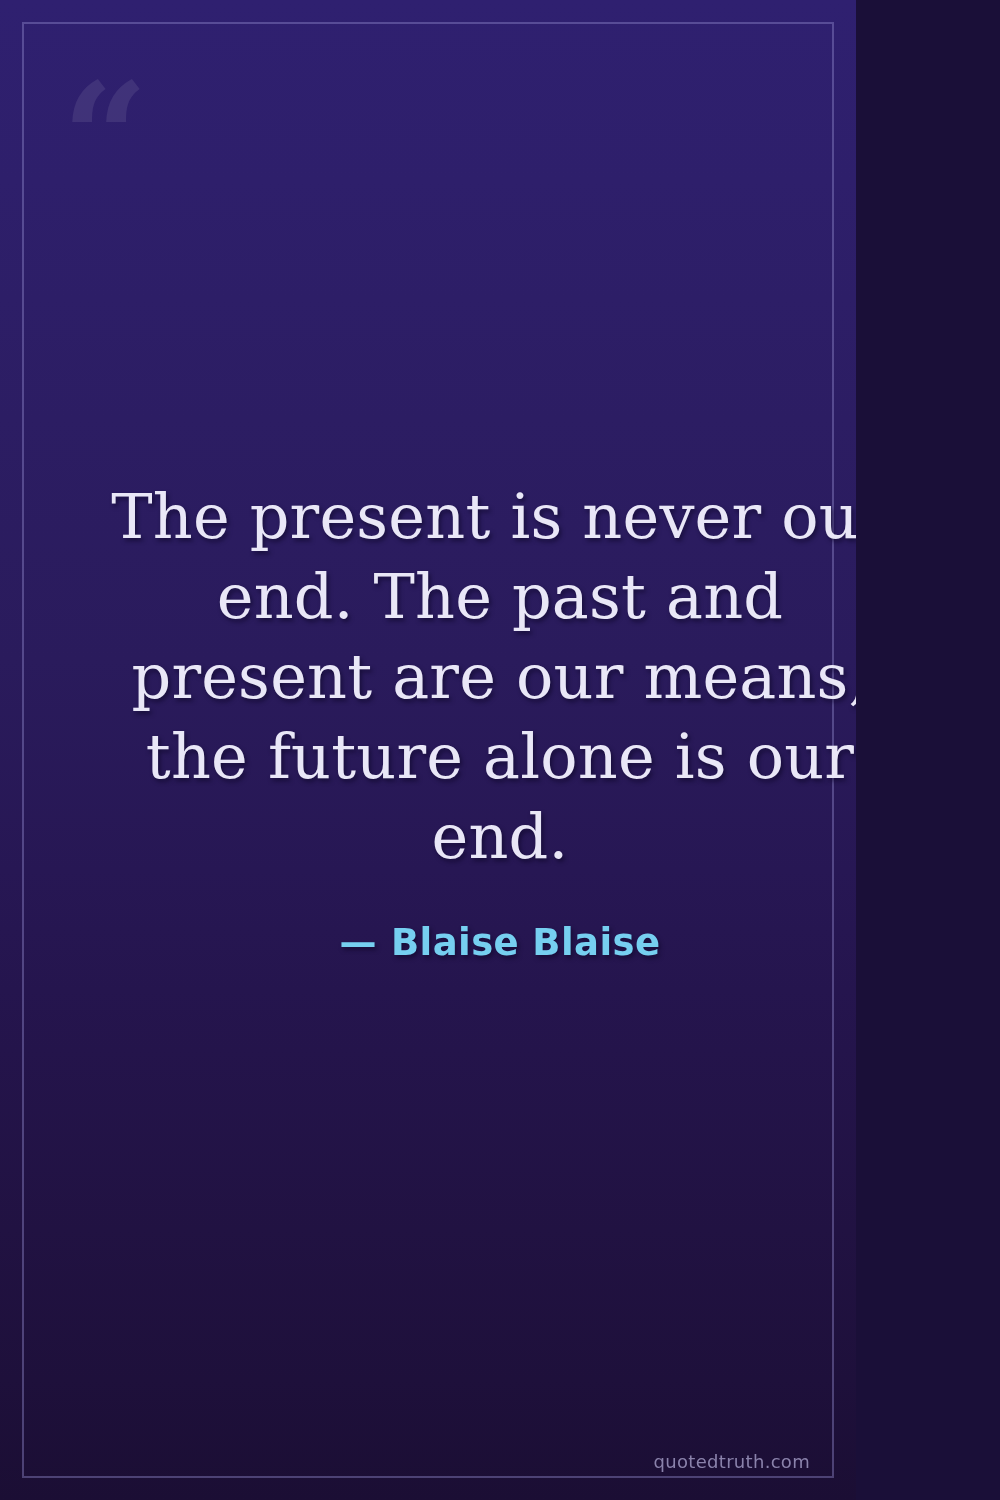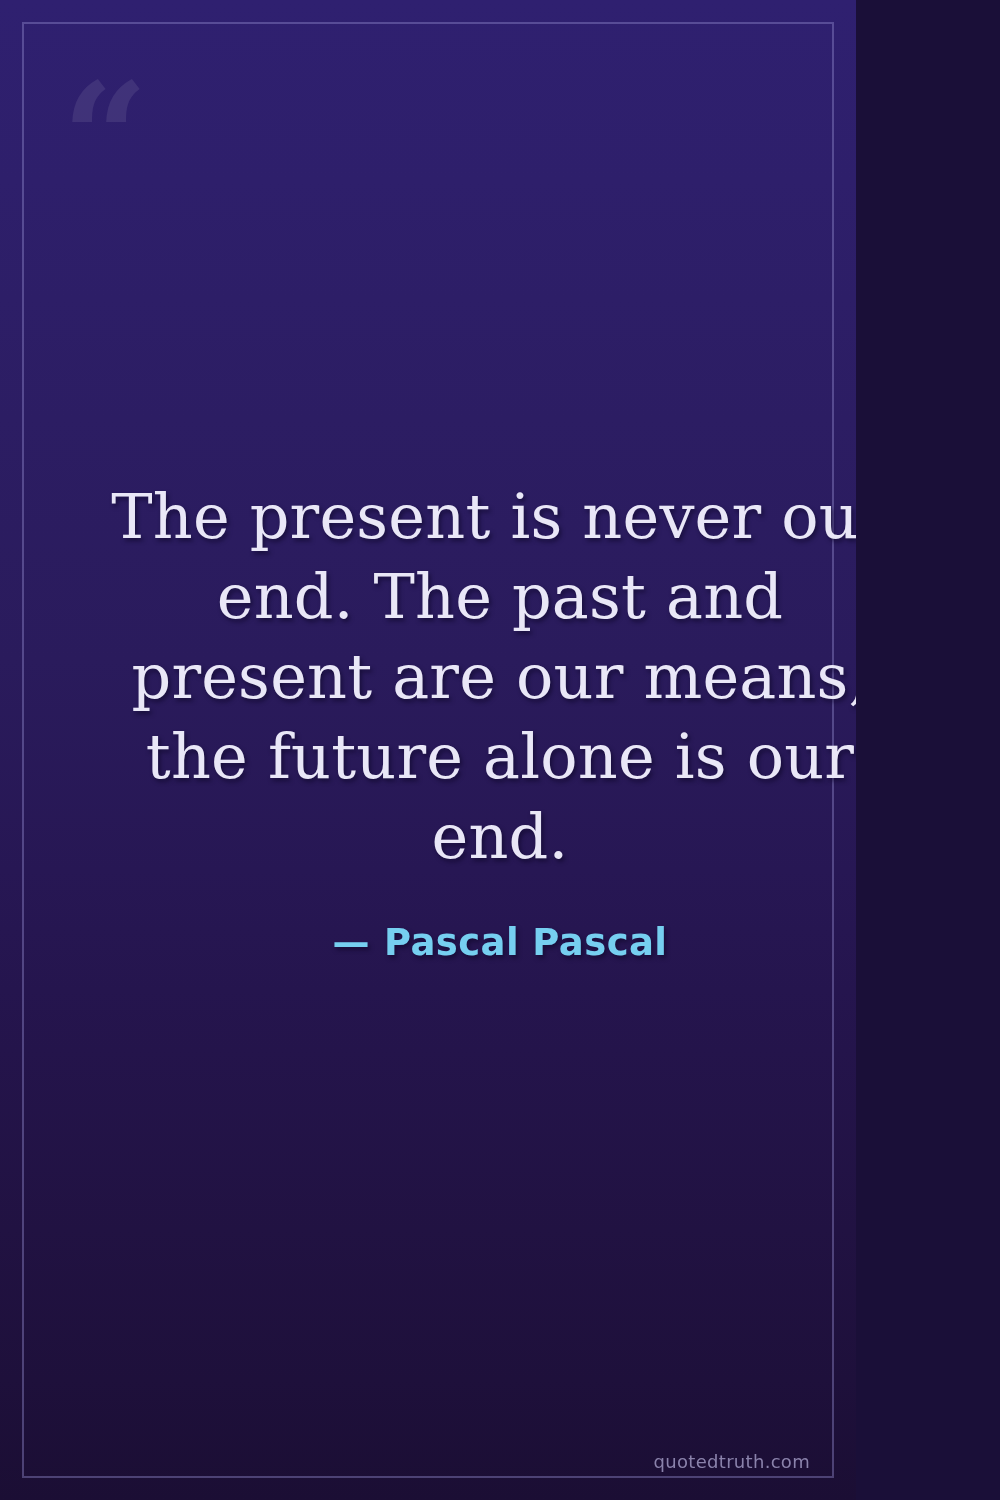--- a/index.html
+++ b/index.html
@@ -113,20 +113,20 @@
 
   <div class="card-frame"></div>
 
   <div class="quote-mark">“</div>
 
   <div class="quote-body">
 
     <div class="quote-text">The present is never our end. The past and present are our means, the future alone is our end.</div>
 
     <div class="quote-attribution">
-      <span class="attribution-dash">—</span><span>Pascal Pascal</span>
+      <span class="attribution-dash">—</span><span>Blaise Blaise</span>
     </div>
 
   </div>
 
   <div class="watermark">quotedtruth.com</div>
 
 </div>
 
 </body></html>

